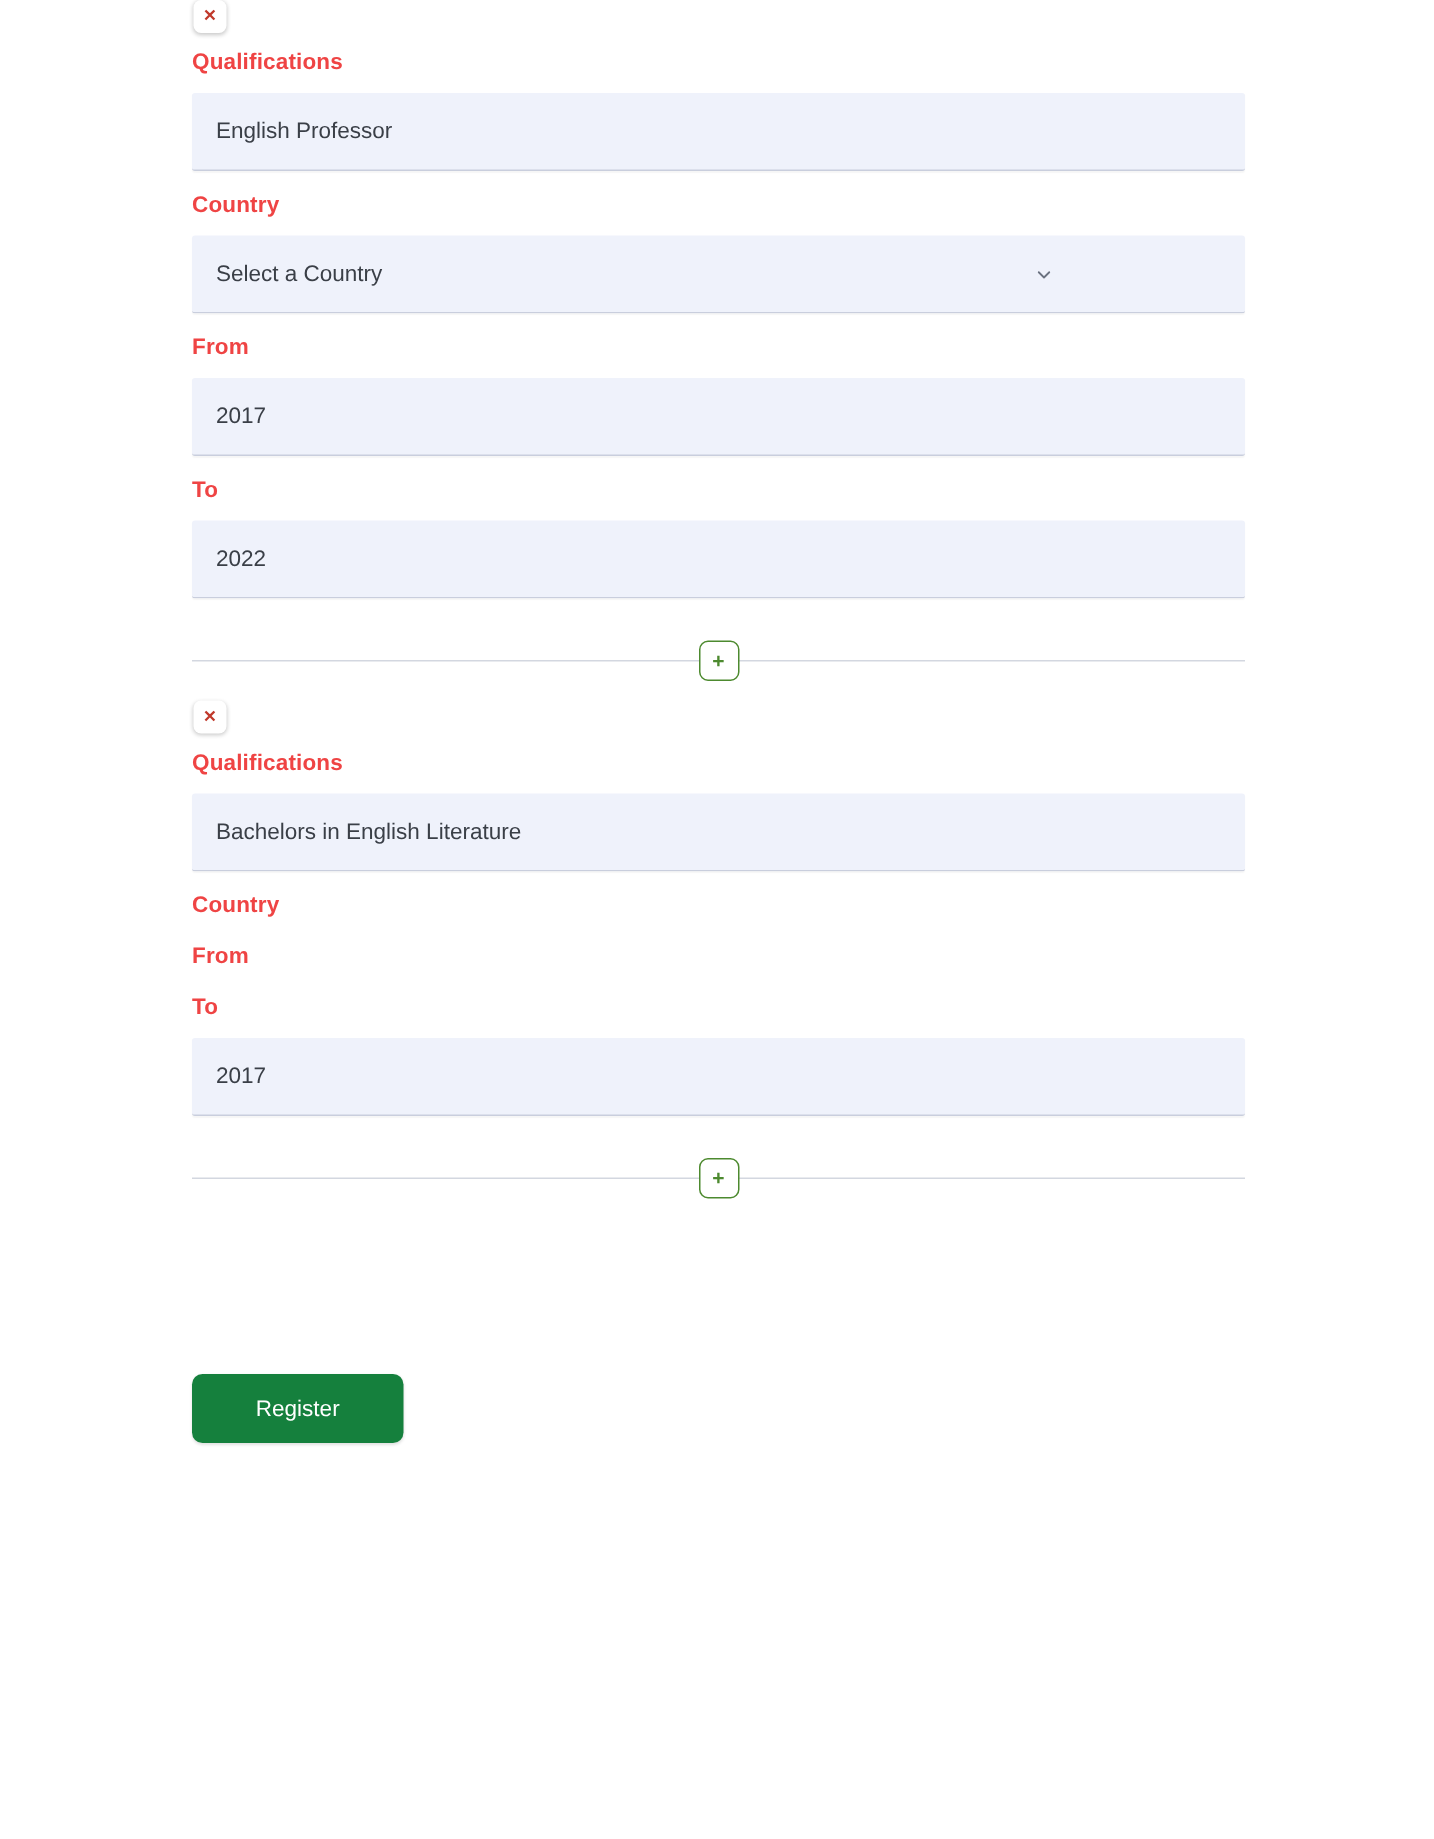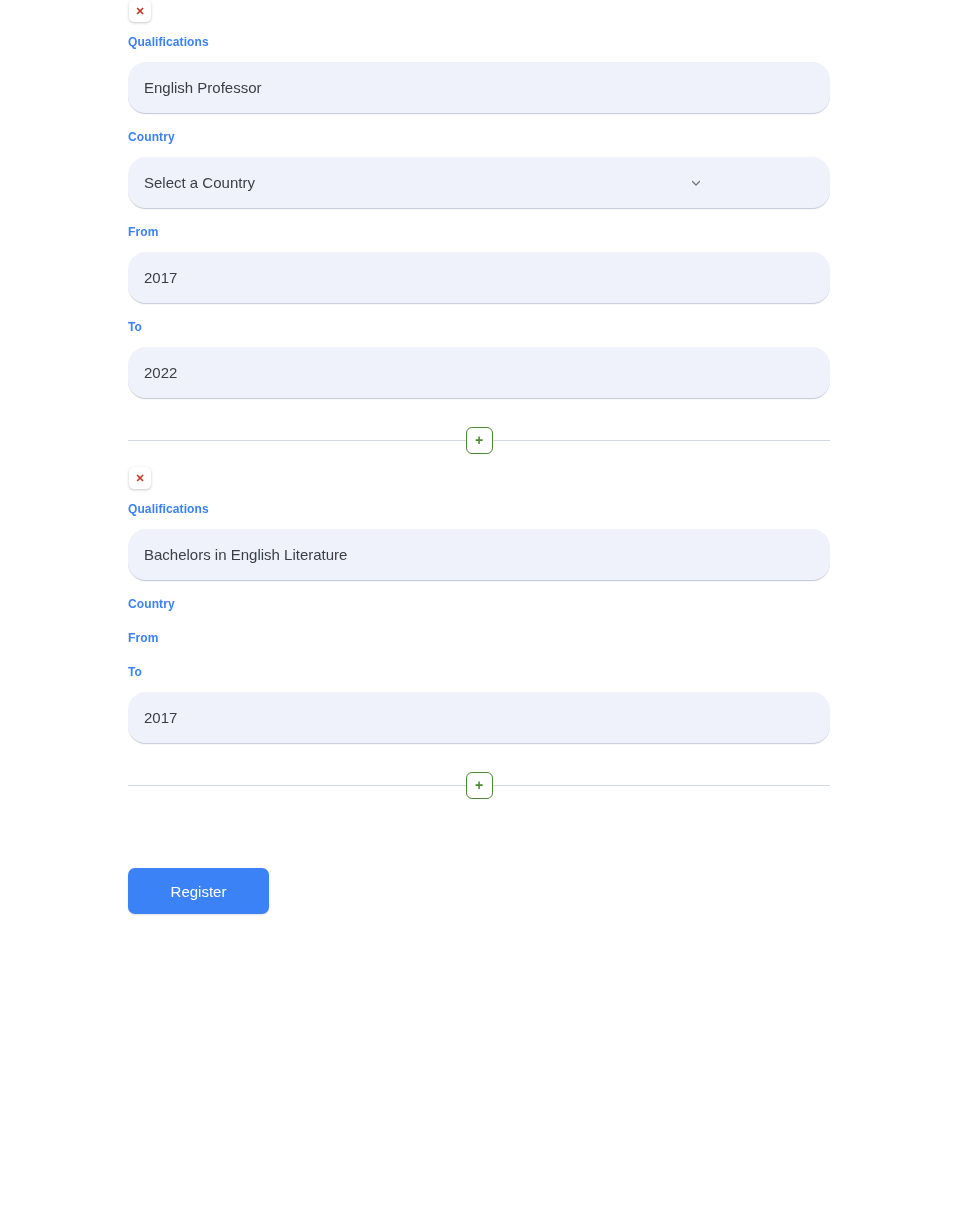--- a/index.html
+++ b/index.html
@@ -53,35 +53,35 @@
     line-height: 1;
     font-weight: 700;
     cursor: pointer;
     padding: 0;
     vertical-align: top;
   }
 
   .field-label {
     display: block;
     margin: 9px 0 9px 0;
-    color: #3b82f6;
-    font-size: 12px;
+    color: #ef4444;
+    font-size: 15px;
     font-weight: 700;
     line-height: 22px;
     letter-spacing: 0.1px;
   }
 
   .control {
     display: block;
     width: 702px;
     height: 52px;
     background: #eff2fb;
     border: none;
     border-bottom: 1px solid #c9cedd;
-    border-radius: 18px;
+    border-radius: 2px;
     padding: 0 16px;
     font-family: "Liberation Sans", sans-serif;
     font-size: 15px;
     color: #3a3f47;
     outline: none;
     box-shadow: 0 1px 1px rgba(0,0,0,0.04);
   }
   .control::placeholder { color: #6b7280; }
 
   .select-wrap {
@@ -153,29 +153,30 @@
   .submit-row {
     margin-top: 56px;
   }
   .btn-register {
     display: inline-flex;
     align-items: center;
     justify-content: center;
     min-width: 141px;
     height: 46px;
     padding: 0 24px;
-    background: #3b82f6;
+    background: #15803d;
     color: #ffffff;
     border: none;
     border-radius: 7px;
     font-family: "Liberation Sans", sans-serif;
     font-size: 15px;
     font-weight: 400;
     cursor: pointer;
     box-shadow: 0 1px 2px rgba(0,0,0,0.12);
+    margin-top: 48px;
   }
 </style>
 </head>
 <body>
 
 <div class="page">
   <div class="form-wrap">
 
     <div class="entry">
 

